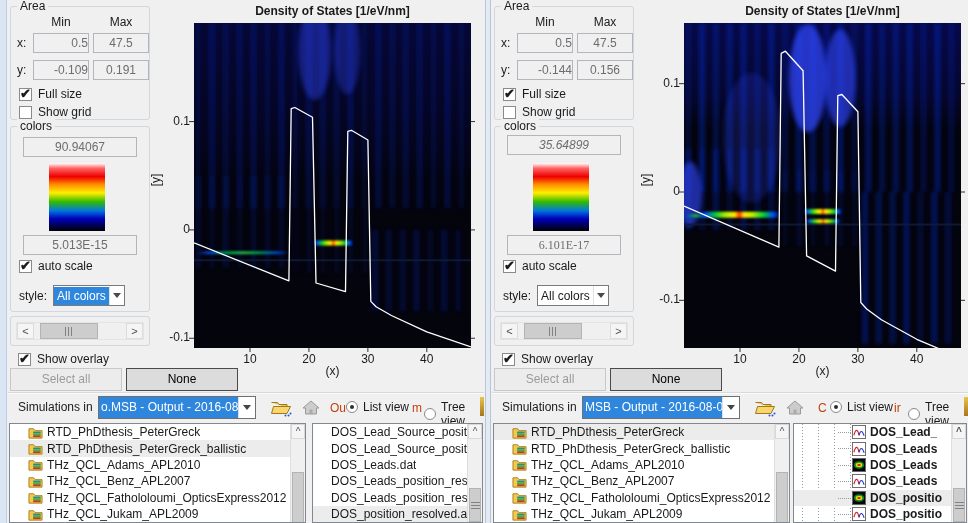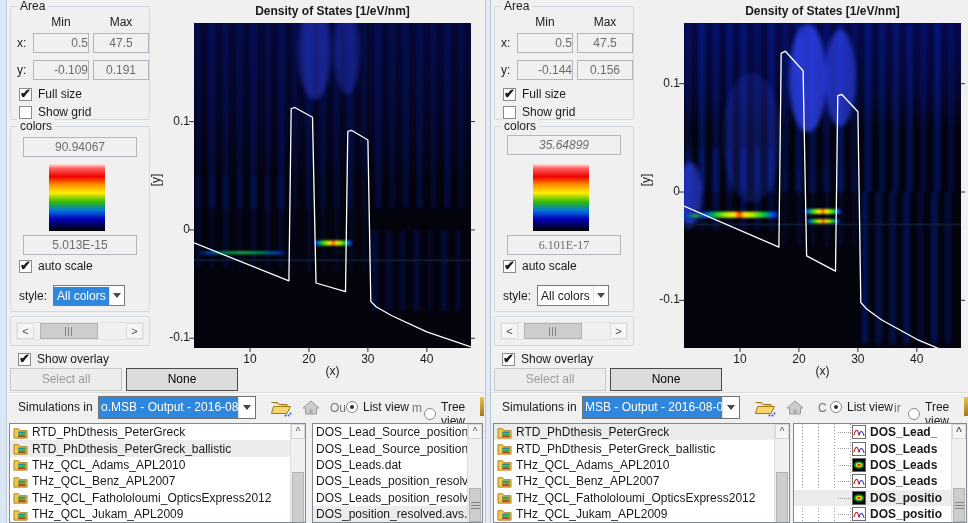--- a/index.html
+++ b/index.html
@@ -69,31 +69,31 @@
   .groove { position:absolute; left:0; top:392px; width:100%; height:2px; border-top:1px solid #d9d9d9; border-bottom:1px solid #fbfbfb; }
 
   .sim-row { position:absolute; left:0; top:396px; width:100%; height:24px; }
   .sim-label { position:absolute; left:10px; top:4px; }
   .combo { position:absolute; left:90px; top:0px; width:158px; height:23px; border:1px solid #707070; background:#fff; display:flex; }
   .combo-text { flex:1; padding:3px 2px; background:#2e86dd; color:#fff; white-space:nowrap; overflow:hidden; font-size:12px; }
   .combo-arrow { width:17px; display:flex; align-items:center; justify-content:center; border-left:1px solid #e0e0e0; background:#fff; }
   .combo-arrow::before { content:""; border-left:4px solid transparent; border-right:4px solid transparent; border-top:5px solid #444; }
   .tool-ico { position:absolute; top:2px; width:22px; height:19px; }
   .ico-folder-open { left:262px; } .ico-home { left:293px; }
-  .view-prefix { position:absolute; top:5px; color:#737373; }
+  .view-prefix { position:absolute; top:5px; color:#c2410c; }
   .radio-row { position:absolute; top:4px; display:flex; align-items:center; gap:5px; }
   .edge-sliver { position:absolute; right:0; top:1px; width:4px; height:19px; background:linear-gradient(#e8c44a,#a9751e); }
 
   
   .list { position:absolute; top:423px; height:100px; border:1px solid #828790; background:#fff; overflow:hidden; }
   .folders { left:1px; width:297px; }
   .files { left:304px; width:171px; }
   .treelist { left:301px; width:174px;font-weight:bold; }
   .rows { position:absolute; left:0; top:0; right:15px; bottom:0; overflow:hidden; }
-  .lrow { height:16.4px; display:flex; align-items:center; padding-left:3px; white-space:nowrap; }
+  .lrow { height:16.4px; display:flex; align-items:center; padding-left:18px; white-space:nowrap; }
   .lrow.sel { background:#ececec; }
   .lrow svg { margin-right:4px; flex-shrink:0; }
   .lrow-label { white-space:nowrap; overflow:hidden; font-size:12px; }
   .treerows { background-image:
       repeating-linear-gradient(to bottom,#9a9a9a 0 1px,transparent 1px 3px),
       repeating-linear-gradient(to bottom,#9a9a9a 0 1px,transparent 1px 3px),
       repeating-linear-gradient(to bottom,#9a9a9a 0 1px,transparent 1px 3px),
       repeating-linear-gradient(to bottom,#9a9a9a 0 1px,transparent 1px 3px);
     background-size:1px 100%,1px 100%,1px 100%,1px 100%;
     background-position:8px 0,24px 0,40px 0,56px 0; background-repeat:no-repeat; }

